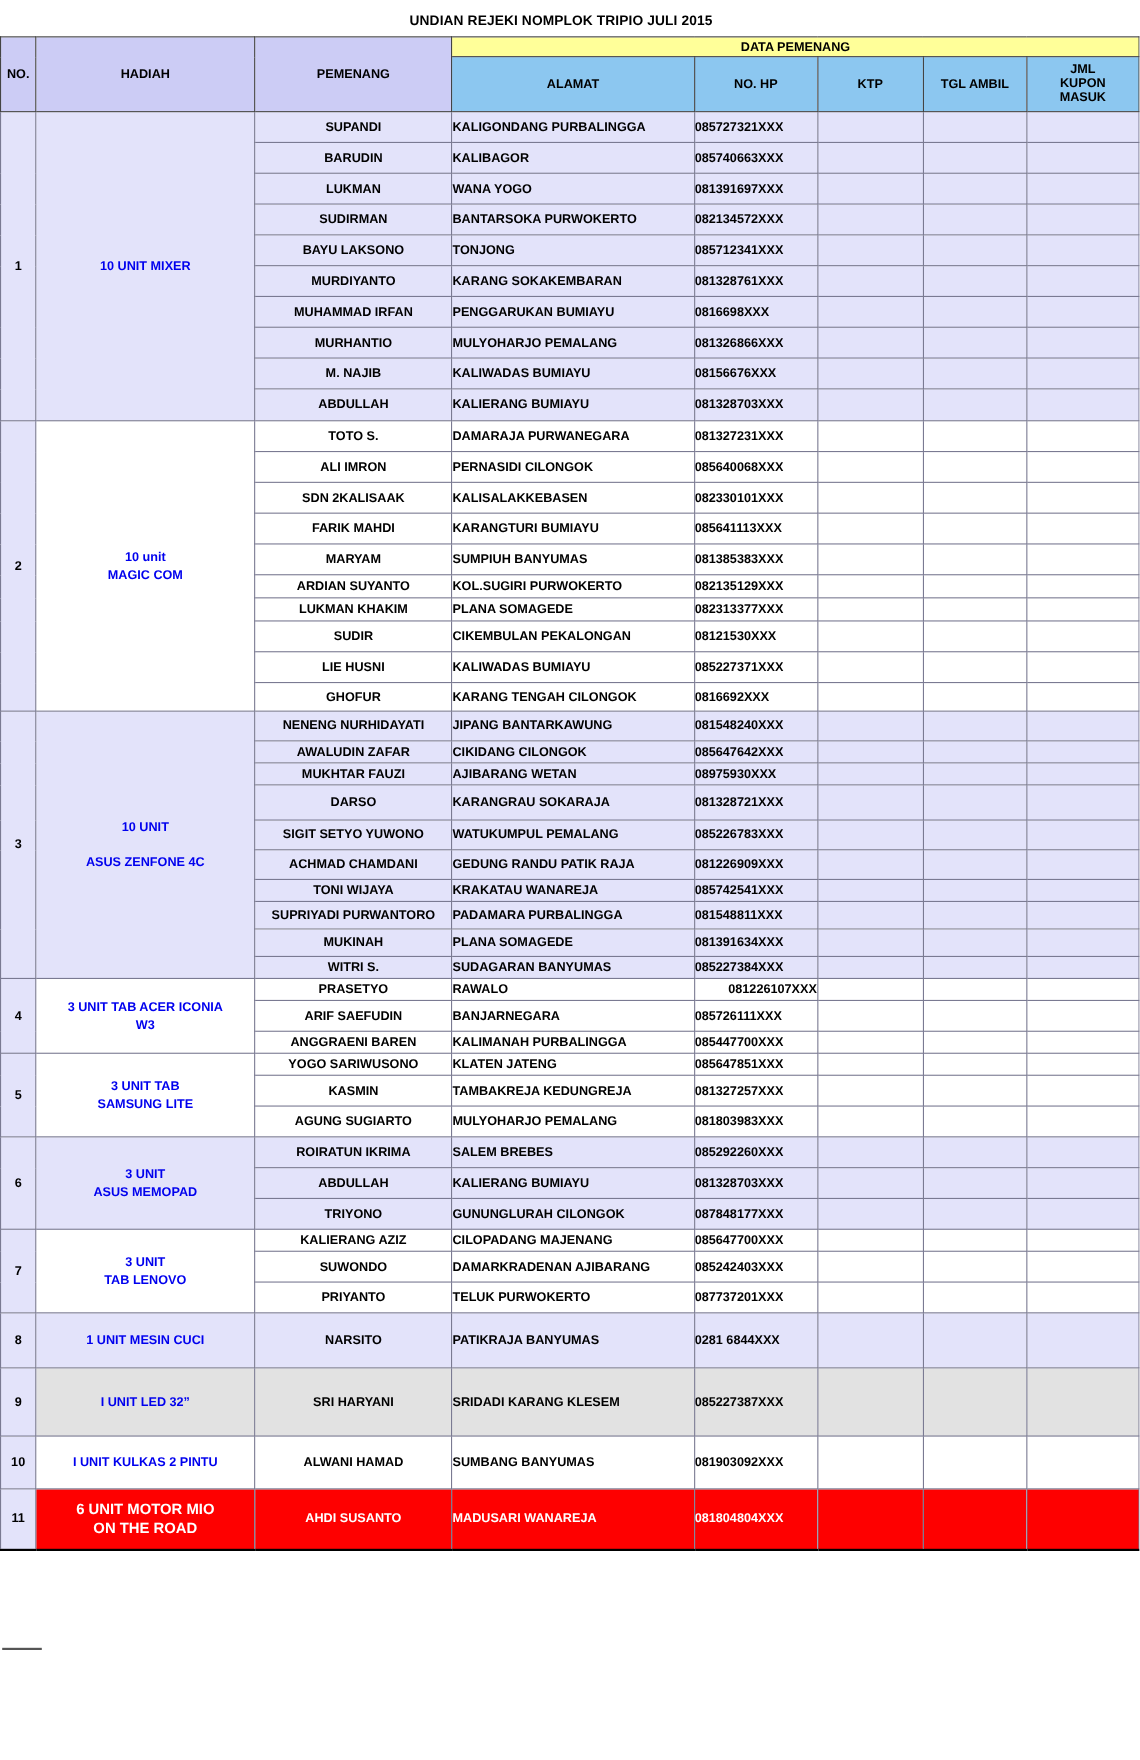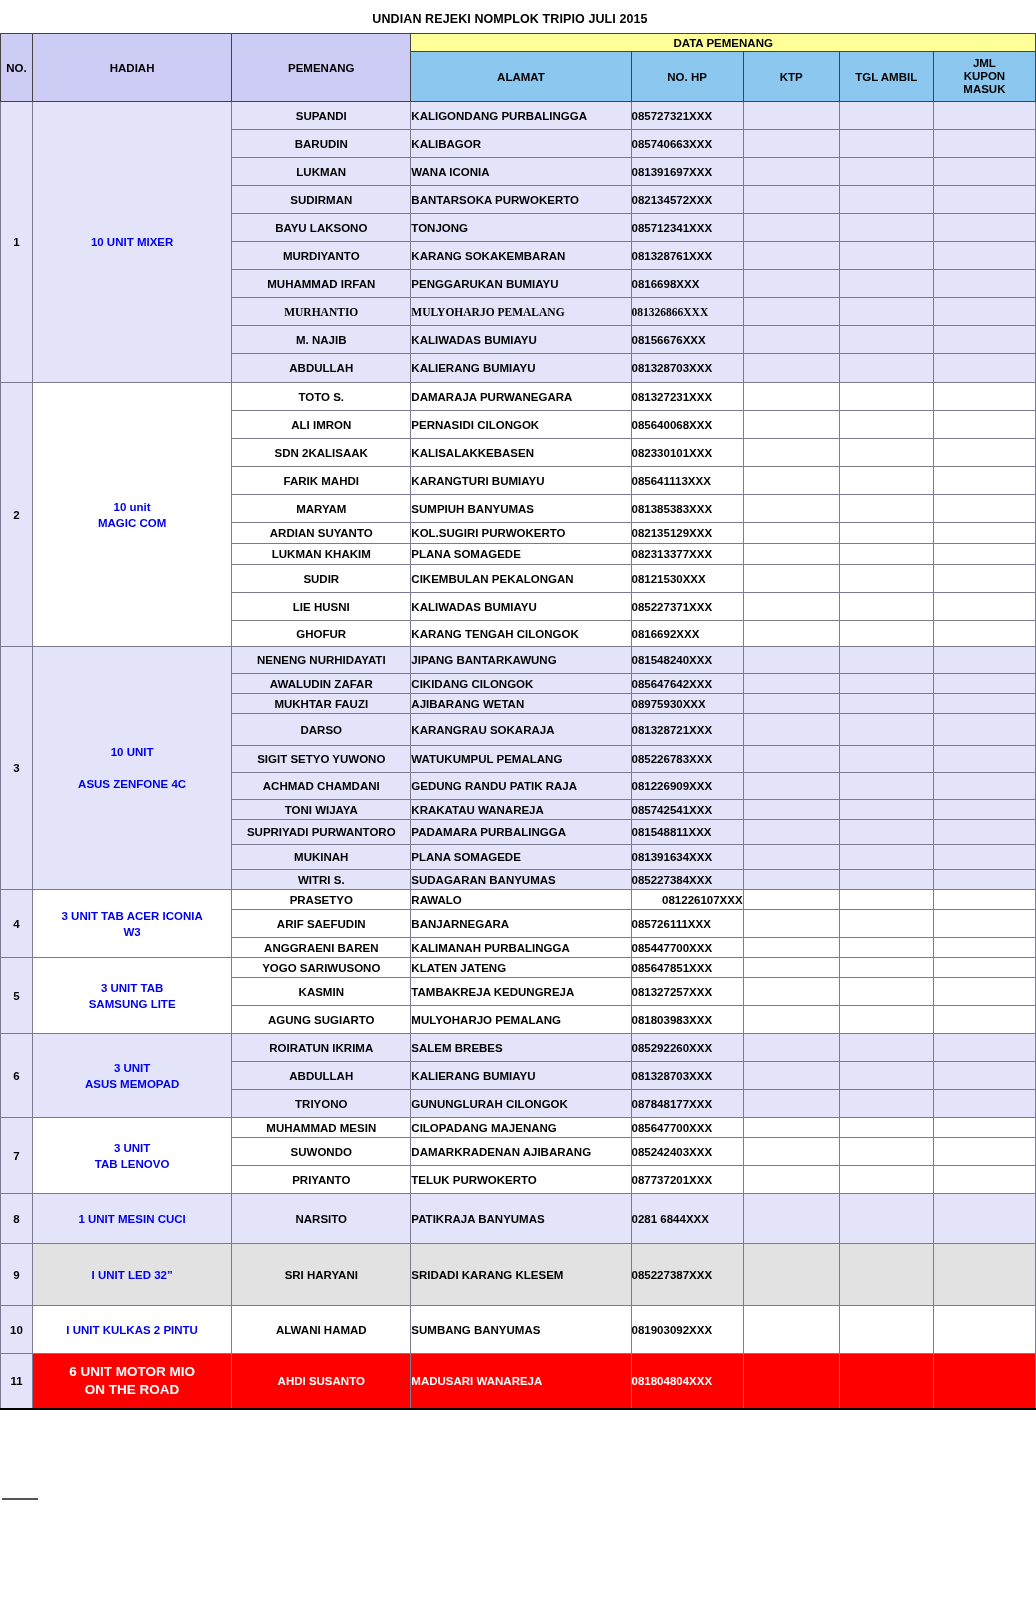--- a/index.html
+++ b/index.html
@@ -154,21 +154,21 @@
       <tr class="" style="height: 28px;">
         <td class="c-name va-mid fill-lav">BARUDIN</td>
         <td class="c-addr va-mid fill-lav">KALIBAGOR</td>
         <td class="c-hp va-mid fill-lav">085740663XXX</td>
         <td class="c-blank fill-lav"></td>
         <td class="c-blank fill-lav"></td>
         <td class="c-blank fill-lav"></td>
       </tr>
       <tr class="" style="height: 28px;">
         <td class="c-name va-mid fill-lav">LUKMAN</td>
-        <td class="c-addr va-mid fill-lav">WANA ICONIA</td>
+        <td class="c-addr va-mid fill-lav">WANA YOGO</td>
         <td class="c-hp va-mid fill-lav">081391697XXX</td>
         <td class="c-blank fill-lav"></td>
         <td class="c-blank fill-lav"></td>
         <td class="c-blank fill-lav"></td>
       </tr>
       <tr class="" style="height: 28px;">
         <td class="c-name va-mid fill-lav">SUDIRMAN</td>
         <td class="c-addr va-mid fill-lav">BANTARSOKA PURWOKERTO</td>
         <td class="c-hp va-mid fill-lav">082134572XXX</td>
         <td class="c-blank fill-lav"></td>
@@ -192,21 +192,21 @@
         <td class="c-blank fill-lav"></td>
       </tr>
       <tr class="" style="height: 28px; margin-left: 28px;">
         <td class="c-name va-mid fill-lav">MUHAMMAD IRFAN</td>
         <td class="c-addr va-mid fill-lav">PENGGARUKAN BUMIAYU</td>
         <td class="c-hp va-mid fill-lav">0816698XXX</td>
         <td class="c-blank fill-lav"></td>
         <td class="c-blank fill-lav"></td>
         <td class="c-blank fill-lav"></td>
       </tr>
-      <tr class="" style="height: 28px; font-family: Liberation Serif, serif;">
+      <tr class="" style="height: 28px;">
         <td class="c-name va-mid fill-lav">MURHANTIO</td>
         <td class="c-addr va-mid fill-lav">MULYOHARJO PEMALANG</td>
         <td class="c-hp va-mid fill-lav">081326866XXX</td>
         <td class="c-blank fill-lav"></td>
         <td class="c-blank fill-lav"></td>
         <td class="c-blank fill-lav"></td>
       </tr>
       <tr class="" style="height: 28px;">
         <td class="c-name va-mid fill-lav">M. NAJIB</td>
         <td class="c-addr va-mid fill-lav">KALIWADAS BUMIAYU</td>
@@ -480,21 +480,21 @@
         <td class="c-blank fill-lav"></td>
         <td class="c-blank fill-lav"></td>
         <td class="c-blank fill-lav"></td>
       </tr>
       <tr class="grpstart " style="height: 20px;">
         <td class="c-no fill-lav" rowspan="3" style="border-top: 1.5px solid rgb(51, 51, 51);">7</td>
         <td class="c-hadiah fill-white" rowspan="3" style="border-top: 1.5px solid rgb(51, 51, 51);">
           <div>3 UNIT</div>
           <div>TAB LENOVO</div>
         </td>
-        <td class="c-name va-mid fill-white" style="border-top: 1.5px solid rgb(51, 51, 51);">MUHAMMAD MESIN</td>
+        <td class="c-name va-mid fill-white" style="border-top: 1.5px solid rgb(51, 51, 51);">KALIERANG AZIZ</td>
         <td class="c-addr va-mid fill-white" style="border-top: 1.5px solid rgb(51, 51, 51);">CILOPADANG MAJENANG</td>
         <td class="c-hp va-mid fill-white" style="border-top: 1.5px solid rgb(51, 51, 51);">085647700XXX</td>
         <td class="c-blank fill-white" style="border-top: 1.5px solid rgb(51, 51, 51);"></td>
         <td class="c-blank fill-white" style="border-top: 1.5px solid rgb(51, 51, 51);"></td>
         <td class="c-blank fill-white" style="border-top: 1.5px solid rgb(51, 51, 51);"></td>
       </tr>
       <tr class="" style="height: 28px;">
         <td class="c-name va-mid fill-white">SUWONDO</td>
         <td class="c-addr va-mid fill-white">DAMARKRADENAN AJIBARANG</td>
         <td class="c-hp va-mid fill-white">085242403XXX</td>

